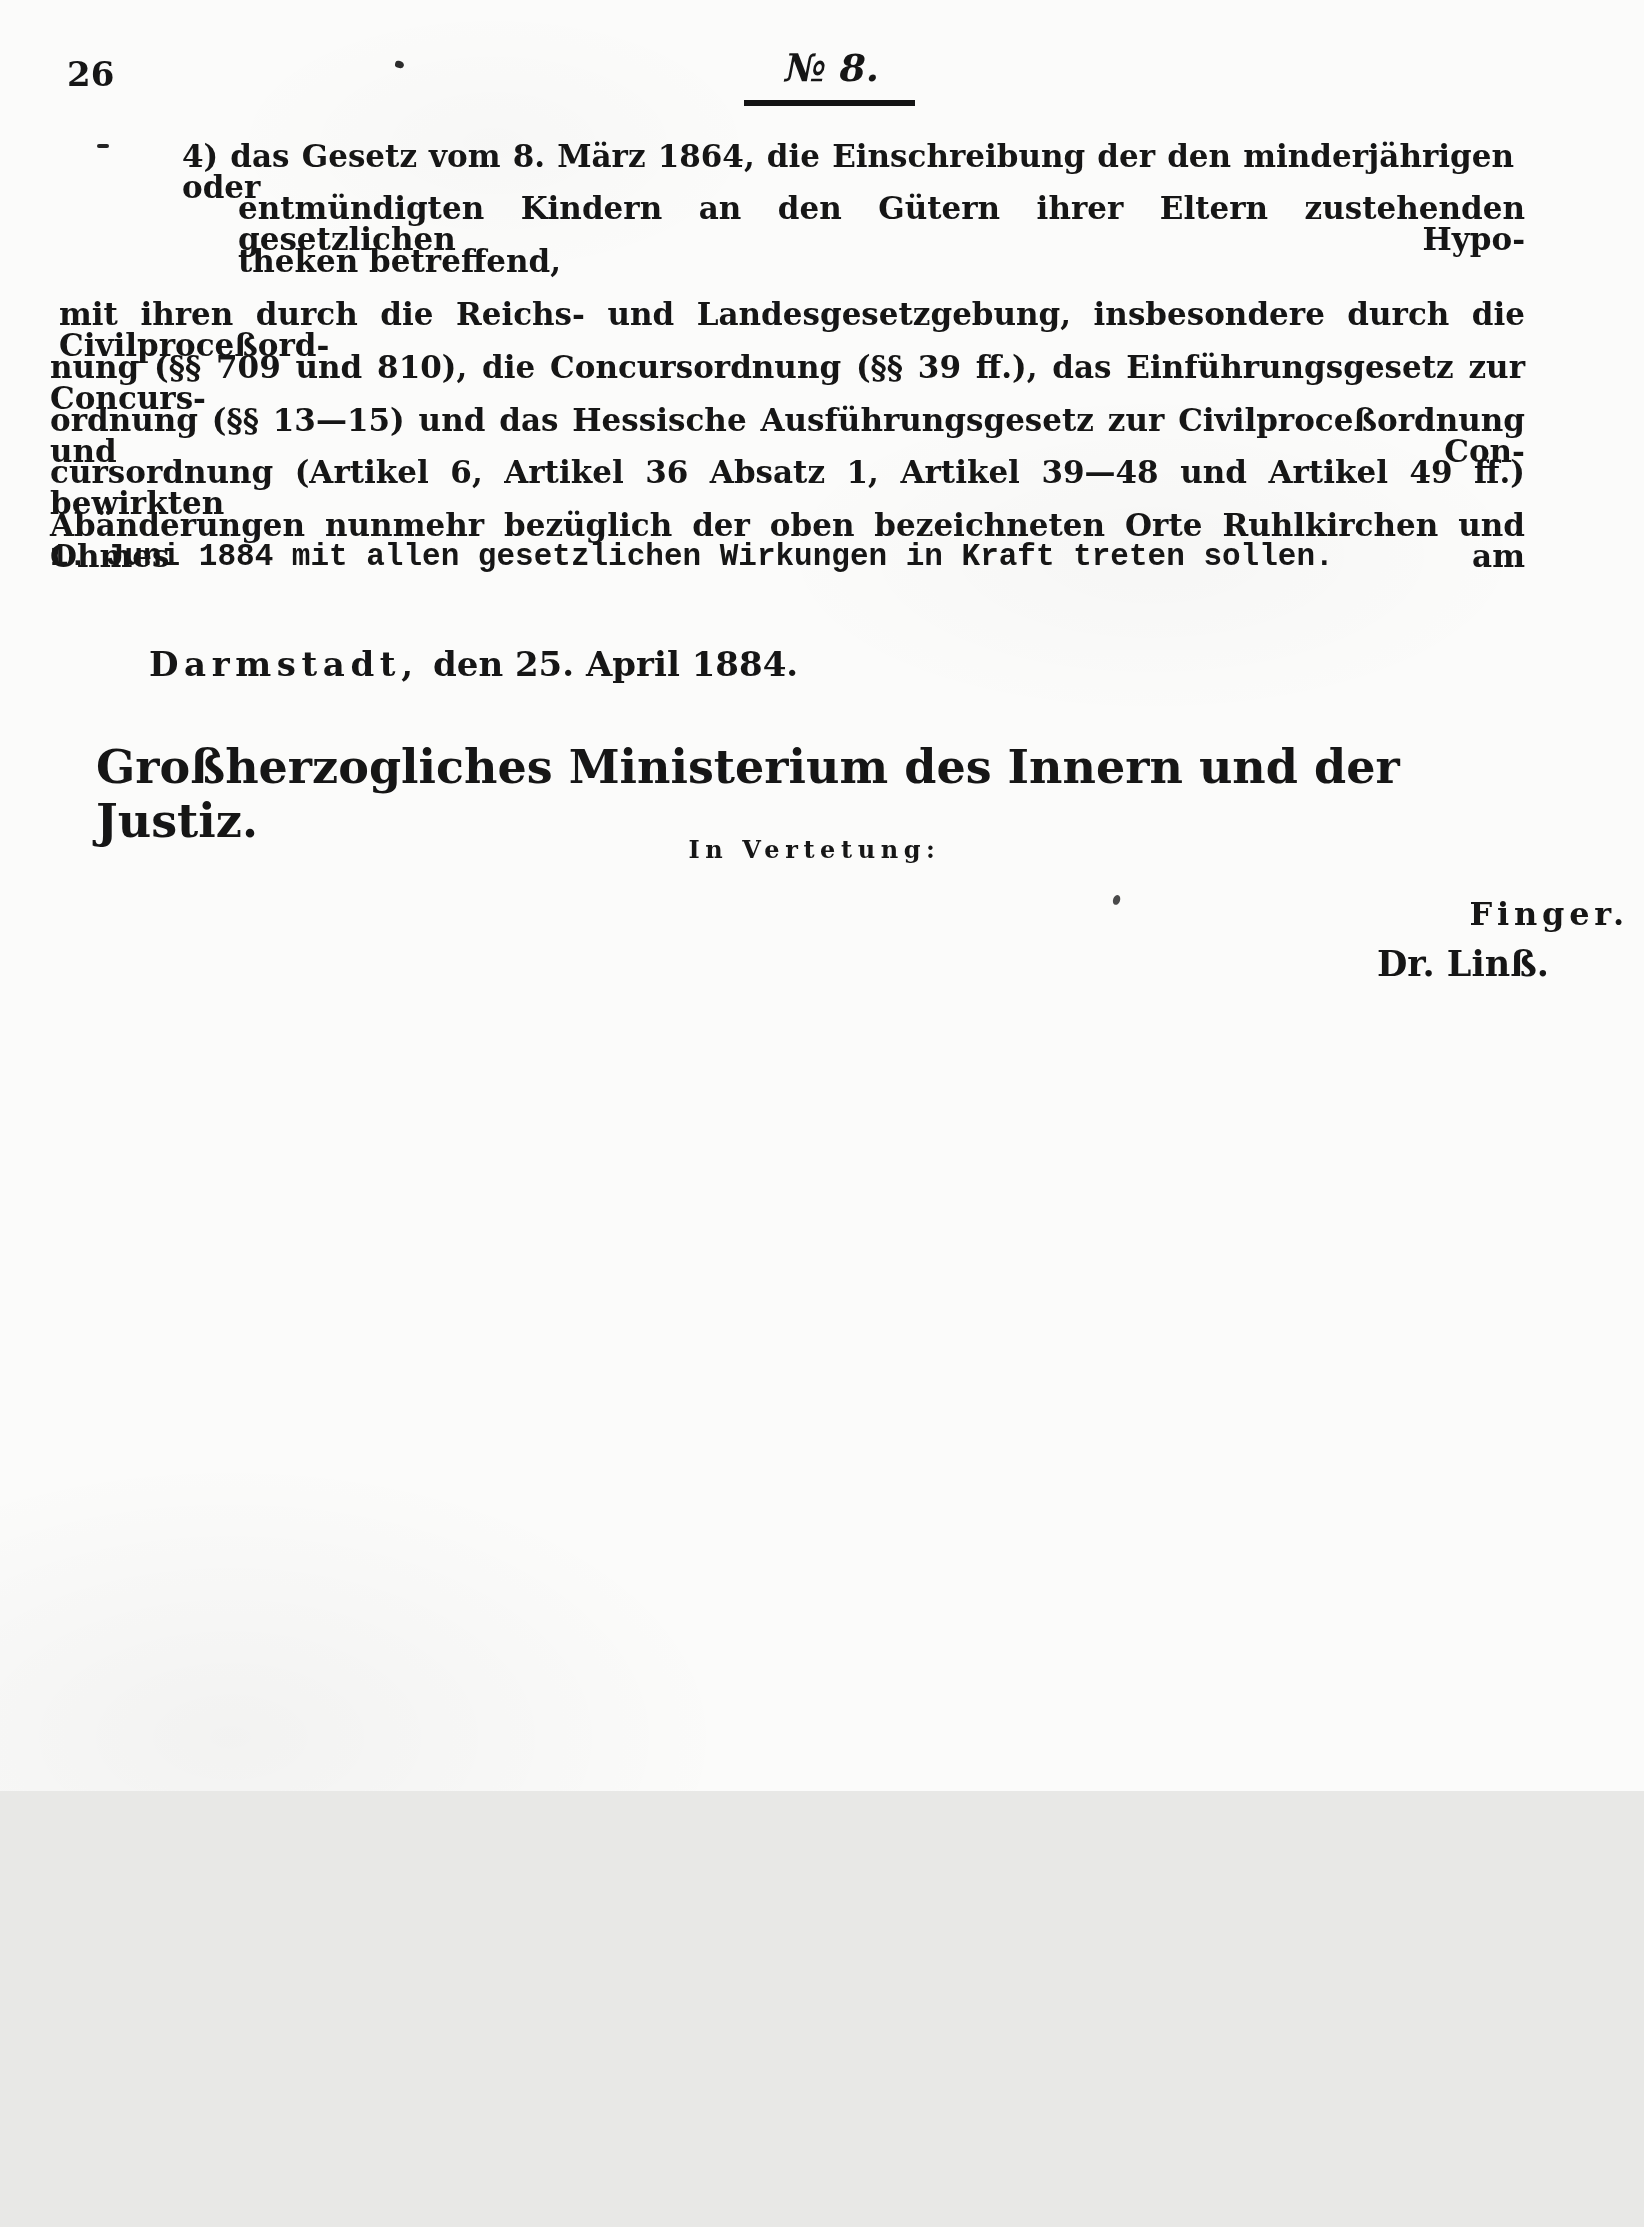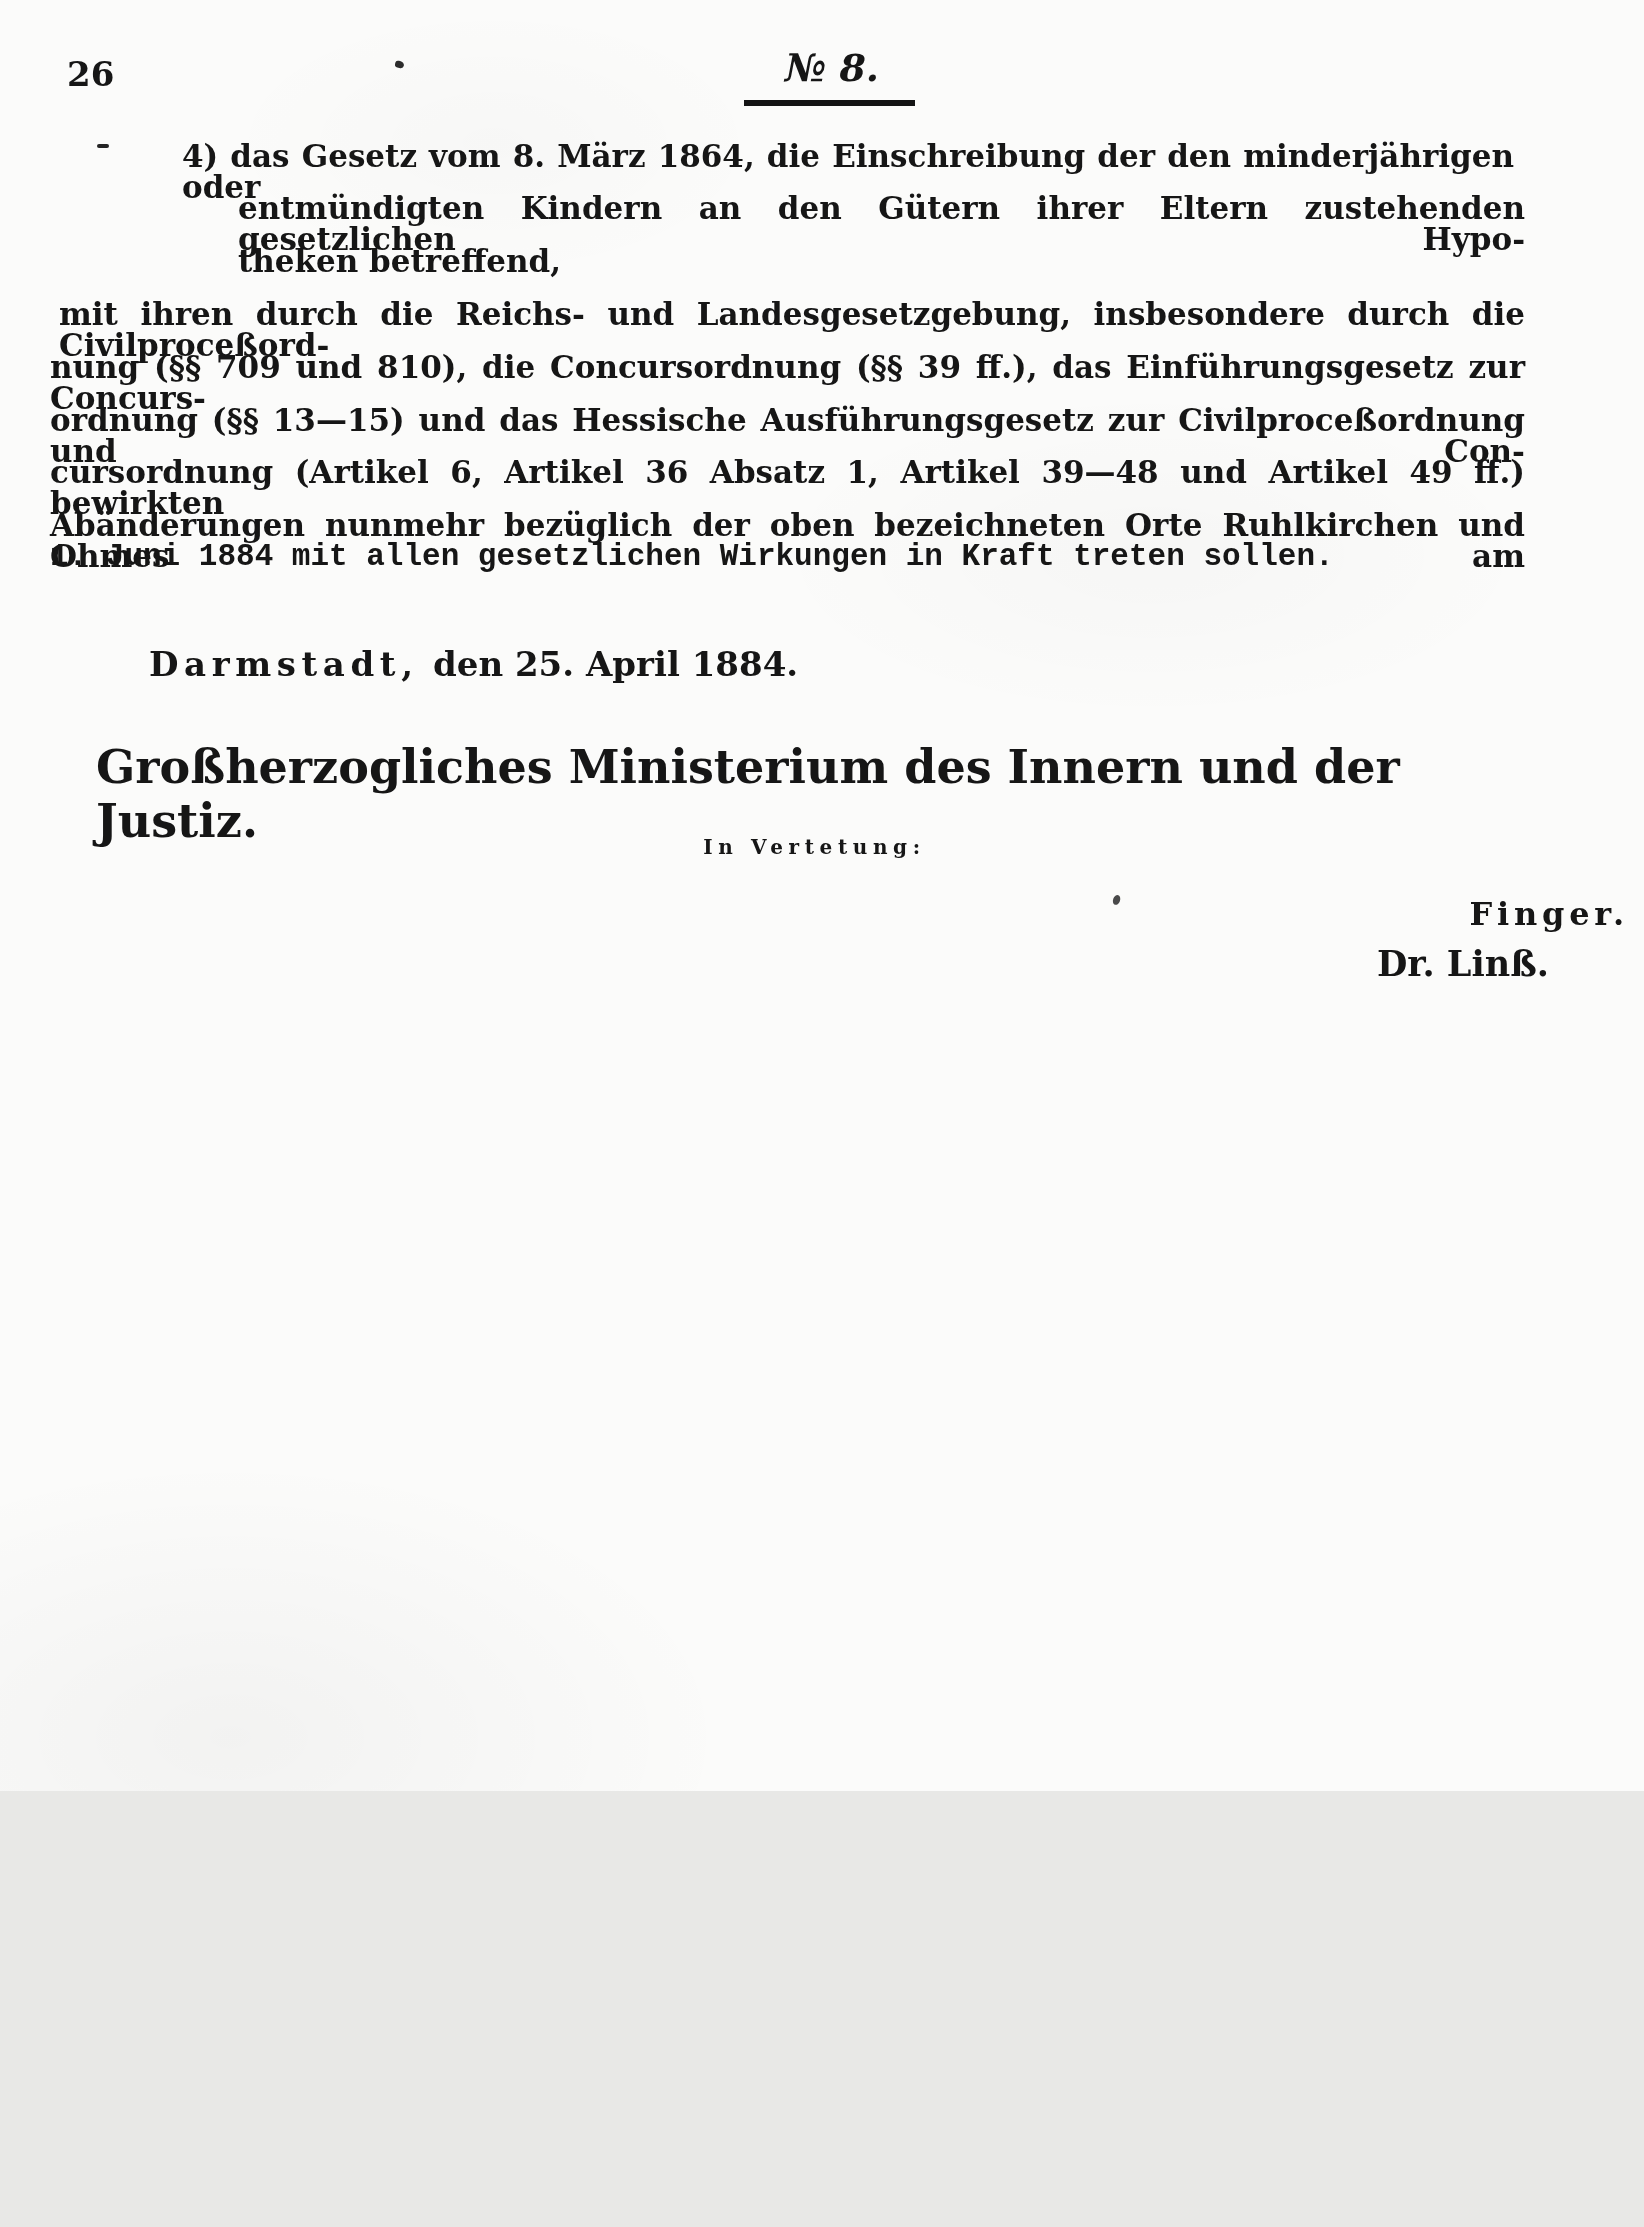--- a/index.html
+++ b/index.html
@@ -62,21 +62,21 @@
     font-size: 34px; font-weight: bold;
   }
   .dateline .place { letter-spacing: 5.6px; margin-right: 14.4px; }
   .ministry {
     left: 96px; right: 96px; top: 740px;
     font-size: 46px; font-weight: bold;
   }
   .representation {
     left: 0; right: 16px; top: 835px;
     text-align: center;
-    font-size: 20px; font-weight: bold;
+    font-size: 24px; font-weight: bold;
     letter-spacing: 5.6px;
   }
   .signer {
     left: 0; right: 16px; top: 895px;
     text-align: right;
     font-size: 32px; font-weight: bold;
     letter-spacing: 4.8px;
   }
   .countersigner {
     right: 96px; top: 943px;

